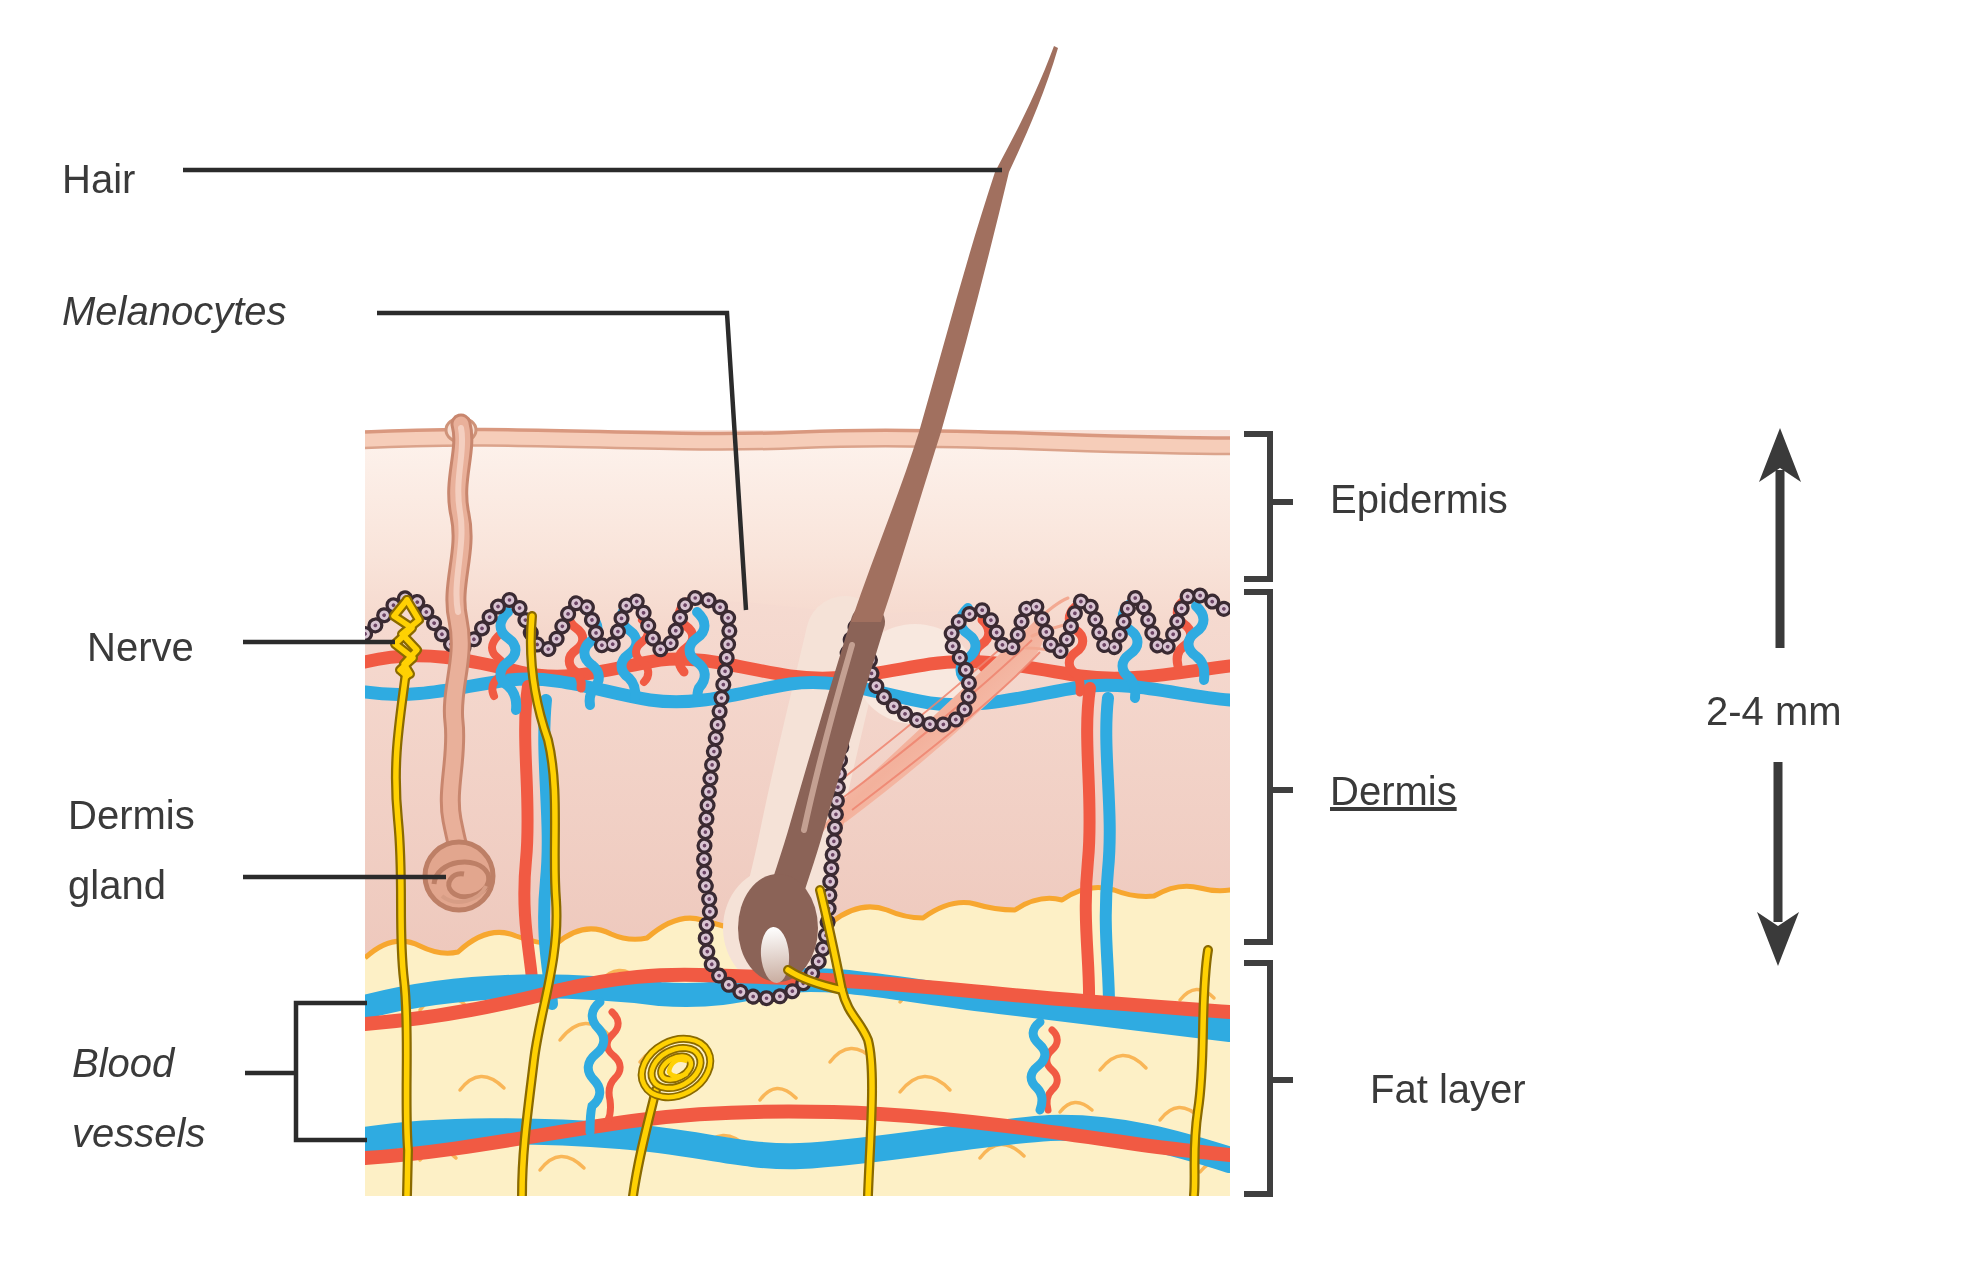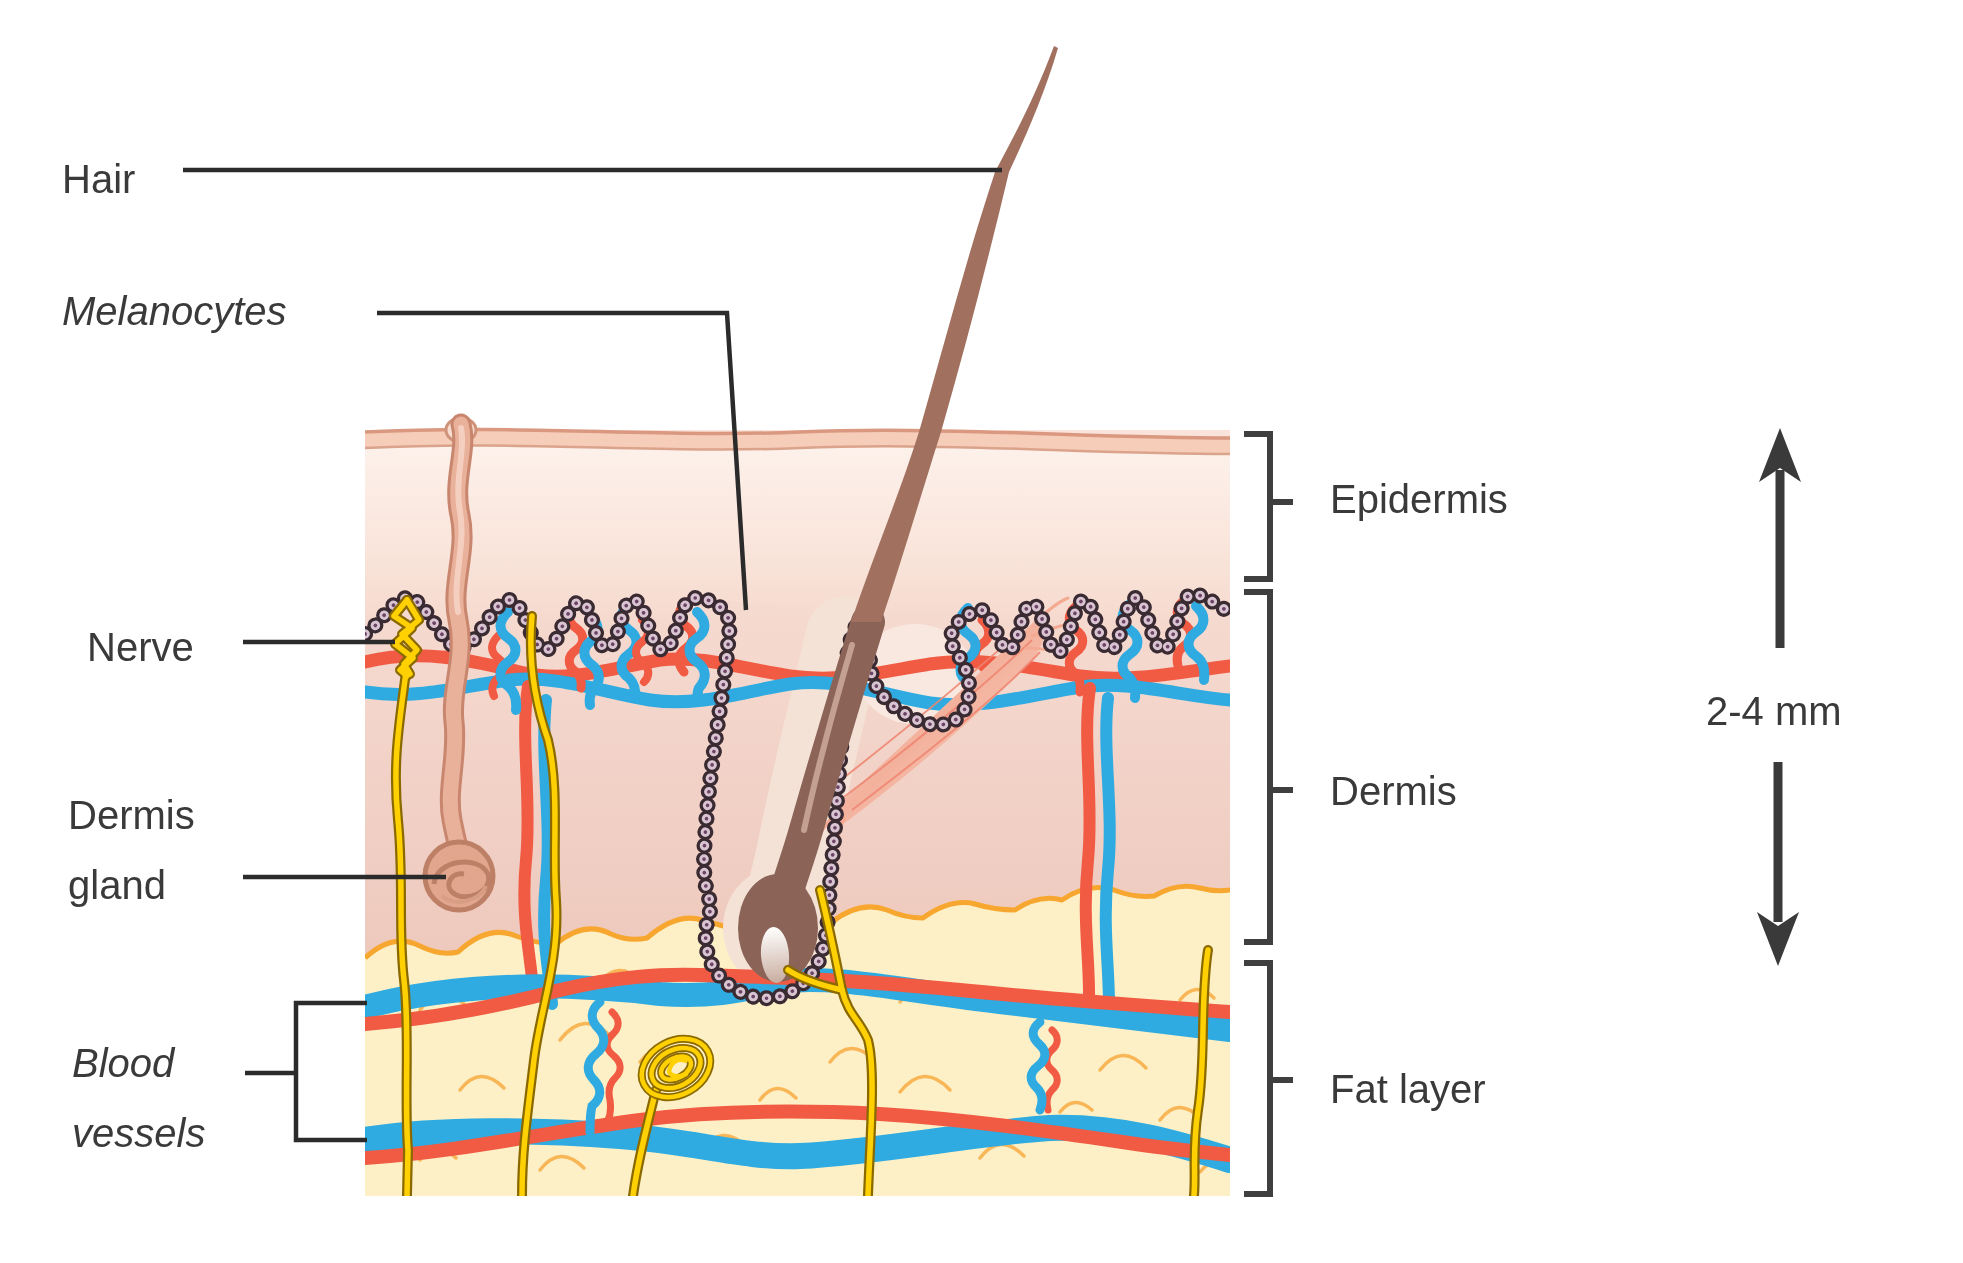--- a/index.html
+++ b/index.html
@@ -253,16 +253,16 @@
     </g>
   </g>
 </svg>
 
 <div class="lbl" style="left:62px;top:144px;">Hair</div>
 <div class="lbl" style="left:62px;top:276px;font-style:italic;">Melanocytes</div>
 <div class="lbl" style="left:70px;top:612px;margin-left:17px;">Nerve</div>
 <div class="lbl" style="left:68px;top:780px;width:200px;">Dermis gland</div>
 <div class="lbl" style="left:72px;top:1028px;width:220px;font-style:italic;">Blood vessels</div>
 <div class="lbl" style="left:1330px;top:464px;">Epidermis</div>
-<div class="lbl" style="left:1330px;top:756px;">Dermis</div>
-<div class="lbl" style="left:1330px;top:1054px;">Fat layer</div>
+<div class="lbl" style="left:1330px;top:756px;text-decoration:underline;">Dermis</div>
+<div class="lbl" style="left:1370px;top:1054px;">Fat layer</div>
 <div class="lbl" style="left:1682px;top:676px;margin-left:24px;">2-4 mm</div>
 </div>
 
 </body></html>

